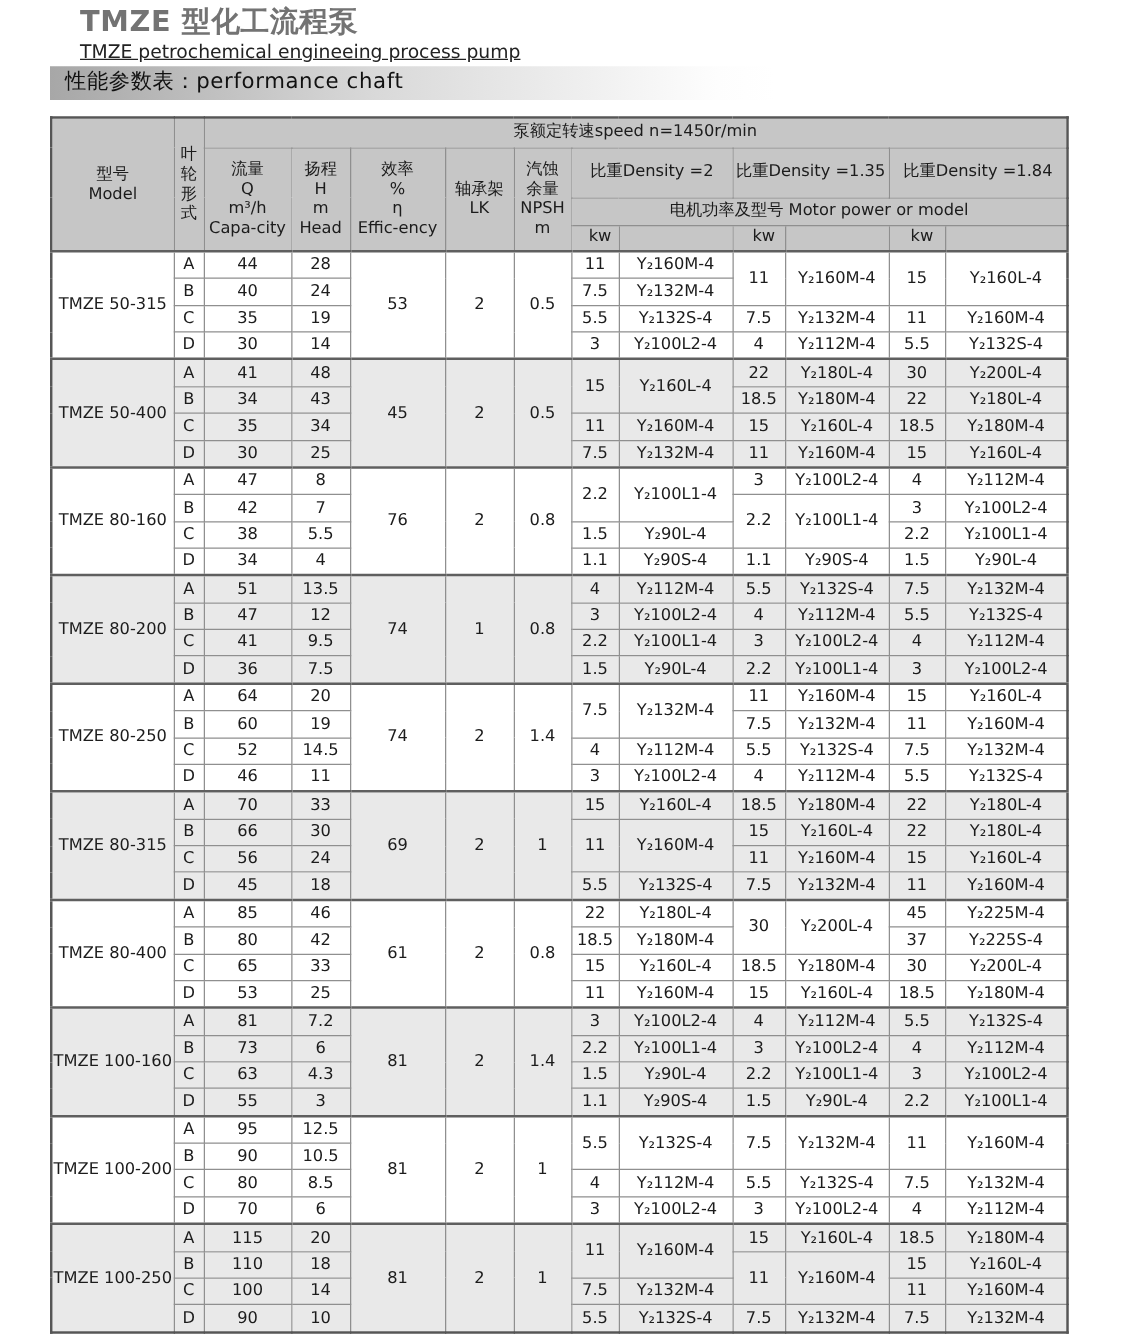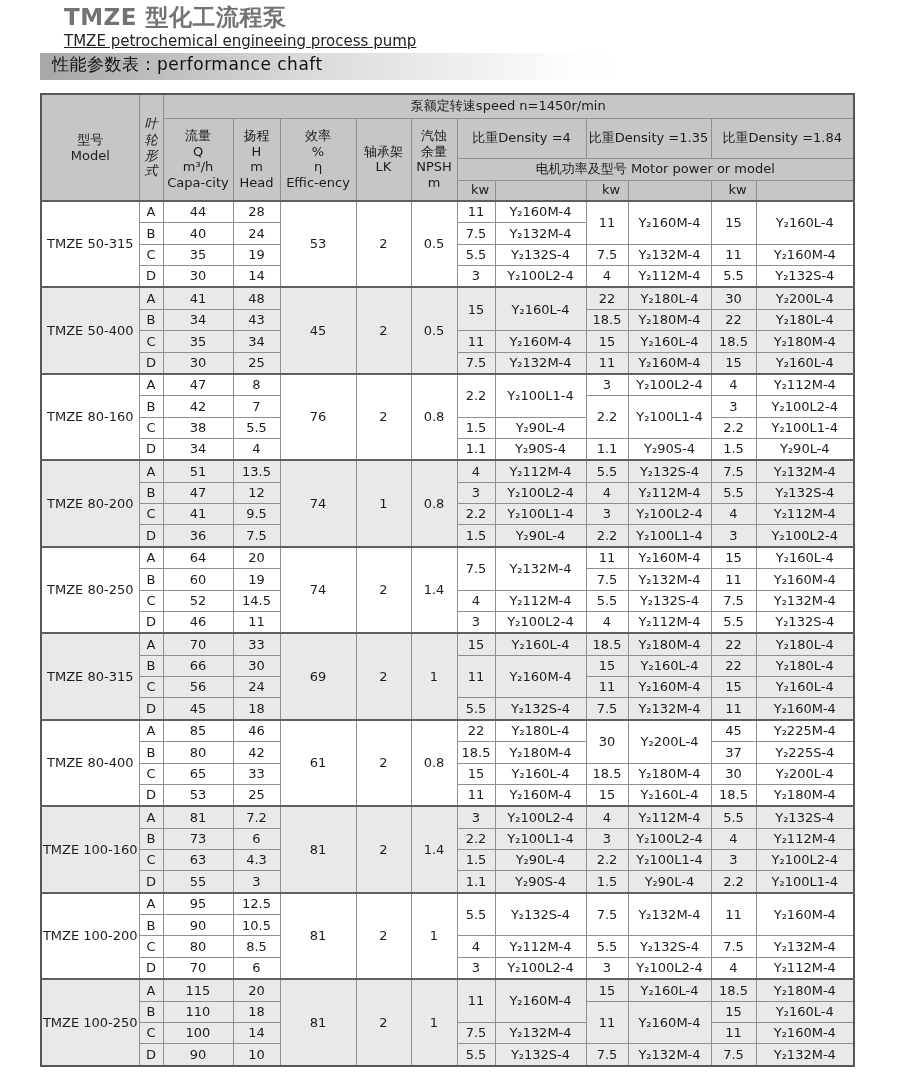--- a/index.html
+++ b/index.html
@@ -17,21 +17,21 @@
                    border-collapse:collapse;table-layout:fixed;border:2px solid #565656;}
   #spec-table th,#spec-table td{border:1px solid #8f8f8f;font-weight:normal;text-align:center;
                    vertical-align:middle;padding:0;font-size:13px;line-height:1.2;color:#1c1c1c;
                    overflow:hidden;}
   #spec-table thead th{background:#c6c6c6;}
   #spec-table thead{border-bottom:2px solid #565656;}
   #spec-table tr.bs td{border-top:2px solid #5f5f5f;}
   #spec-table tr.shade td{background:#e9e9e9;}
   #spec-table td{background:#ffffff;}
   .ml{white-space:pre-line;}
-  .vert{word-break:break-all;line-height:1.25;padding:0 4px;font-style:italic;}
+  .vert{word-break:break-all;line-height:1.25;padding:0 4px;}
   .kwh{text-align:right;padding-left:8px !important;}
   .r1{height:24px;} .r2{height:40px;} .r3{height:22px;} .r4{height:21px;}
 </style>
 </head>
 <body>
 
 <div class="page">
   <h1 class="title-cn">TMZE 型化工流程泵</h1>
   <div class="title-en">TMZE petrochemical engineeing process pump</div>
   <div class="section-bar">
@@ -72,21 +72,21 @@
           <th rowspan="3" class="ml">效率
 %
 η
 Effic-ency</th>
           <th rowspan="3" class="ml">轴承架
 LK</th>
           <th rowspan="3" class="ml">汽蚀
 余量
 NPSH
 m</th>
-          <th colspan="2">比重Density =4</th>
+          <th colspan="2">比重Density =2</th>
           <th colspan="2">比重Density =1.35</th>
           <th colspan="2">比重Density =1.84</th>
         </tr>
         <tr class="r3">
           <th colspan="6">电机功率及型号  Motor power or model</th>
         </tr>
         <tr class="r4">
           <th class="kwh">kw</th>
           <th></th>
           <th class="kwh">kw</th>

